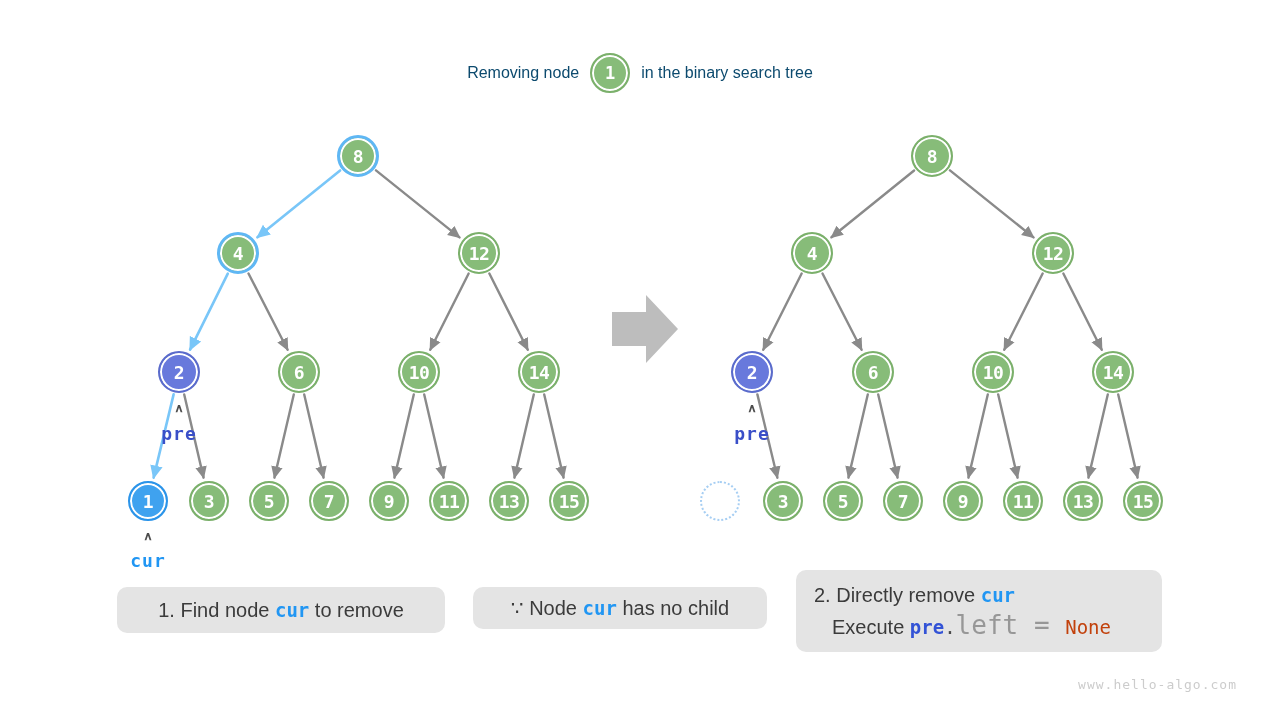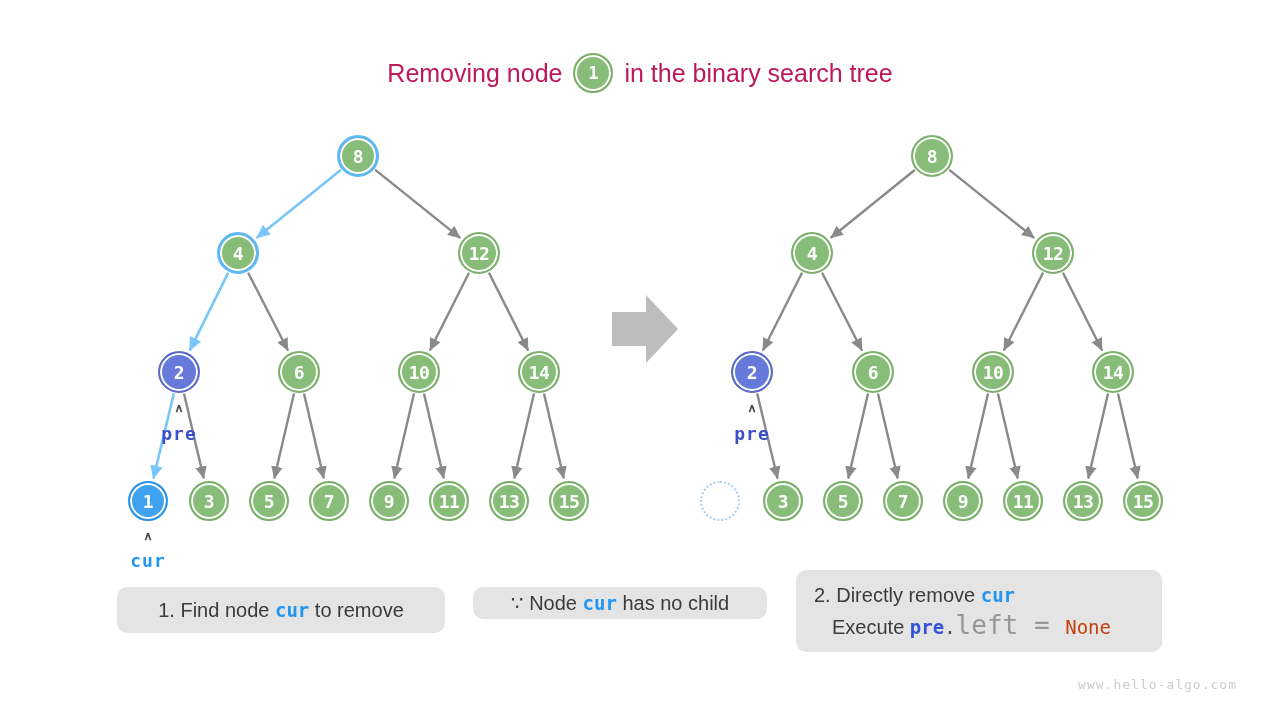--- a/index.html
+++ b/index.html
@@ -5,21 +5,21 @@
   html,body{margin:0;padding:0;background:#ffffff;}
   #stage{
     position:relative;width:1280px;height:720px;background:#ffffff;overflow:hidden;
     font-family:"Liberation Sans",sans-serif;
   }
   
   .title{
     position:absolute;left:0;top:52px;width:1280px;height:42px;
     display:flex;align-items:center;justify-content:center;gap:11px;
   }
-  .t-text{font-size:25px;color:#be185d;}
+  .t-text{font-size:16px;color:#0c4a6e;}
   
   .node{
     position:absolute;border-radius:50%;
     display:flex;align-items:center;justify-content:center;
     box-sizing:border-box;
     box-shadow:inset 0 0 0 2px #ffffff;
     color:#ffffff;font-family:"DejaVu Sans Mono",monospace;
     font-weight:bold;font-size:18px;letter-spacing:-0.5px;
     transform:translate(-50%,-50%);
   }
@@ -152,21 +152,21 @@
       <div class="node" style="left: 1143px; top: 501px; width: 40px; height: 40px; background: rgb(135, 188, 121); border: 2.5px solid rgb(123, 176, 107);">15</div>
       <div class="placeholder" style="left: 720px; top: 501px; width: 40px; height: 40px; border: 2.5px dotted rgb(166, 206, 243);"></div>
       <span class="caret" style="left: 752px; top: 408px; color: rgb(77, 77, 77);">∧</span>
       <span class="ptr-label" style="left: 752px; top: 433px; color: rgb(58, 79, 200);">pre</span>
     </div>
 
   <div id="captions">
       <div class="caption centered" style="left: 117px; top: 587px; width: 328px; height: 46px; background: rgb(228, 228, 228); padding: 0px 14px;">
         <div class="cap-line"><span class="seg-plain">1. Find node </span><span class="seg-cur">cur</span><span class="seg-plain"> to remove</span></div>
       </div>
-      <div class="caption centered" style="left: 473px; top: 587px; width: 294px; height: 32px; background: rgb(228, 228, 228); padding: 0px 14px;">
+      <div class="caption centered" style="left: 473px; top: 587px; width: 294px; height: 42px; background: rgb(228, 228, 228); padding: 0px 14px;">
         <div class="cap-line"><span class="seg-plain">∵ Node </span><span class="seg-cur">cur</span><span class="seg-plain"> has no child</span></div>
       </div>
       <div class="caption" style="left: 796px; top: 570px; width: 366px; height: 82px; background: rgb(228, 228, 228); padding: 0px 18px;">
         <div class="cap-line"><span class="seg-plain">2. Directly remove </span><span class="seg-cur">cur</span></div>
         <div class="cap-line" style="margin-left: 18px;"><span class="seg-plain">Execute </span><span class="seg-pre">pre</span><span class="seg-dot">.</span><span class="seg-code">left</span><span class="seg-code"> = </span><span class="seg-code-light">None</span></div>
       </div>
     </div>
 
   <div class="watermark">www.hello-algo.com</div>
 

